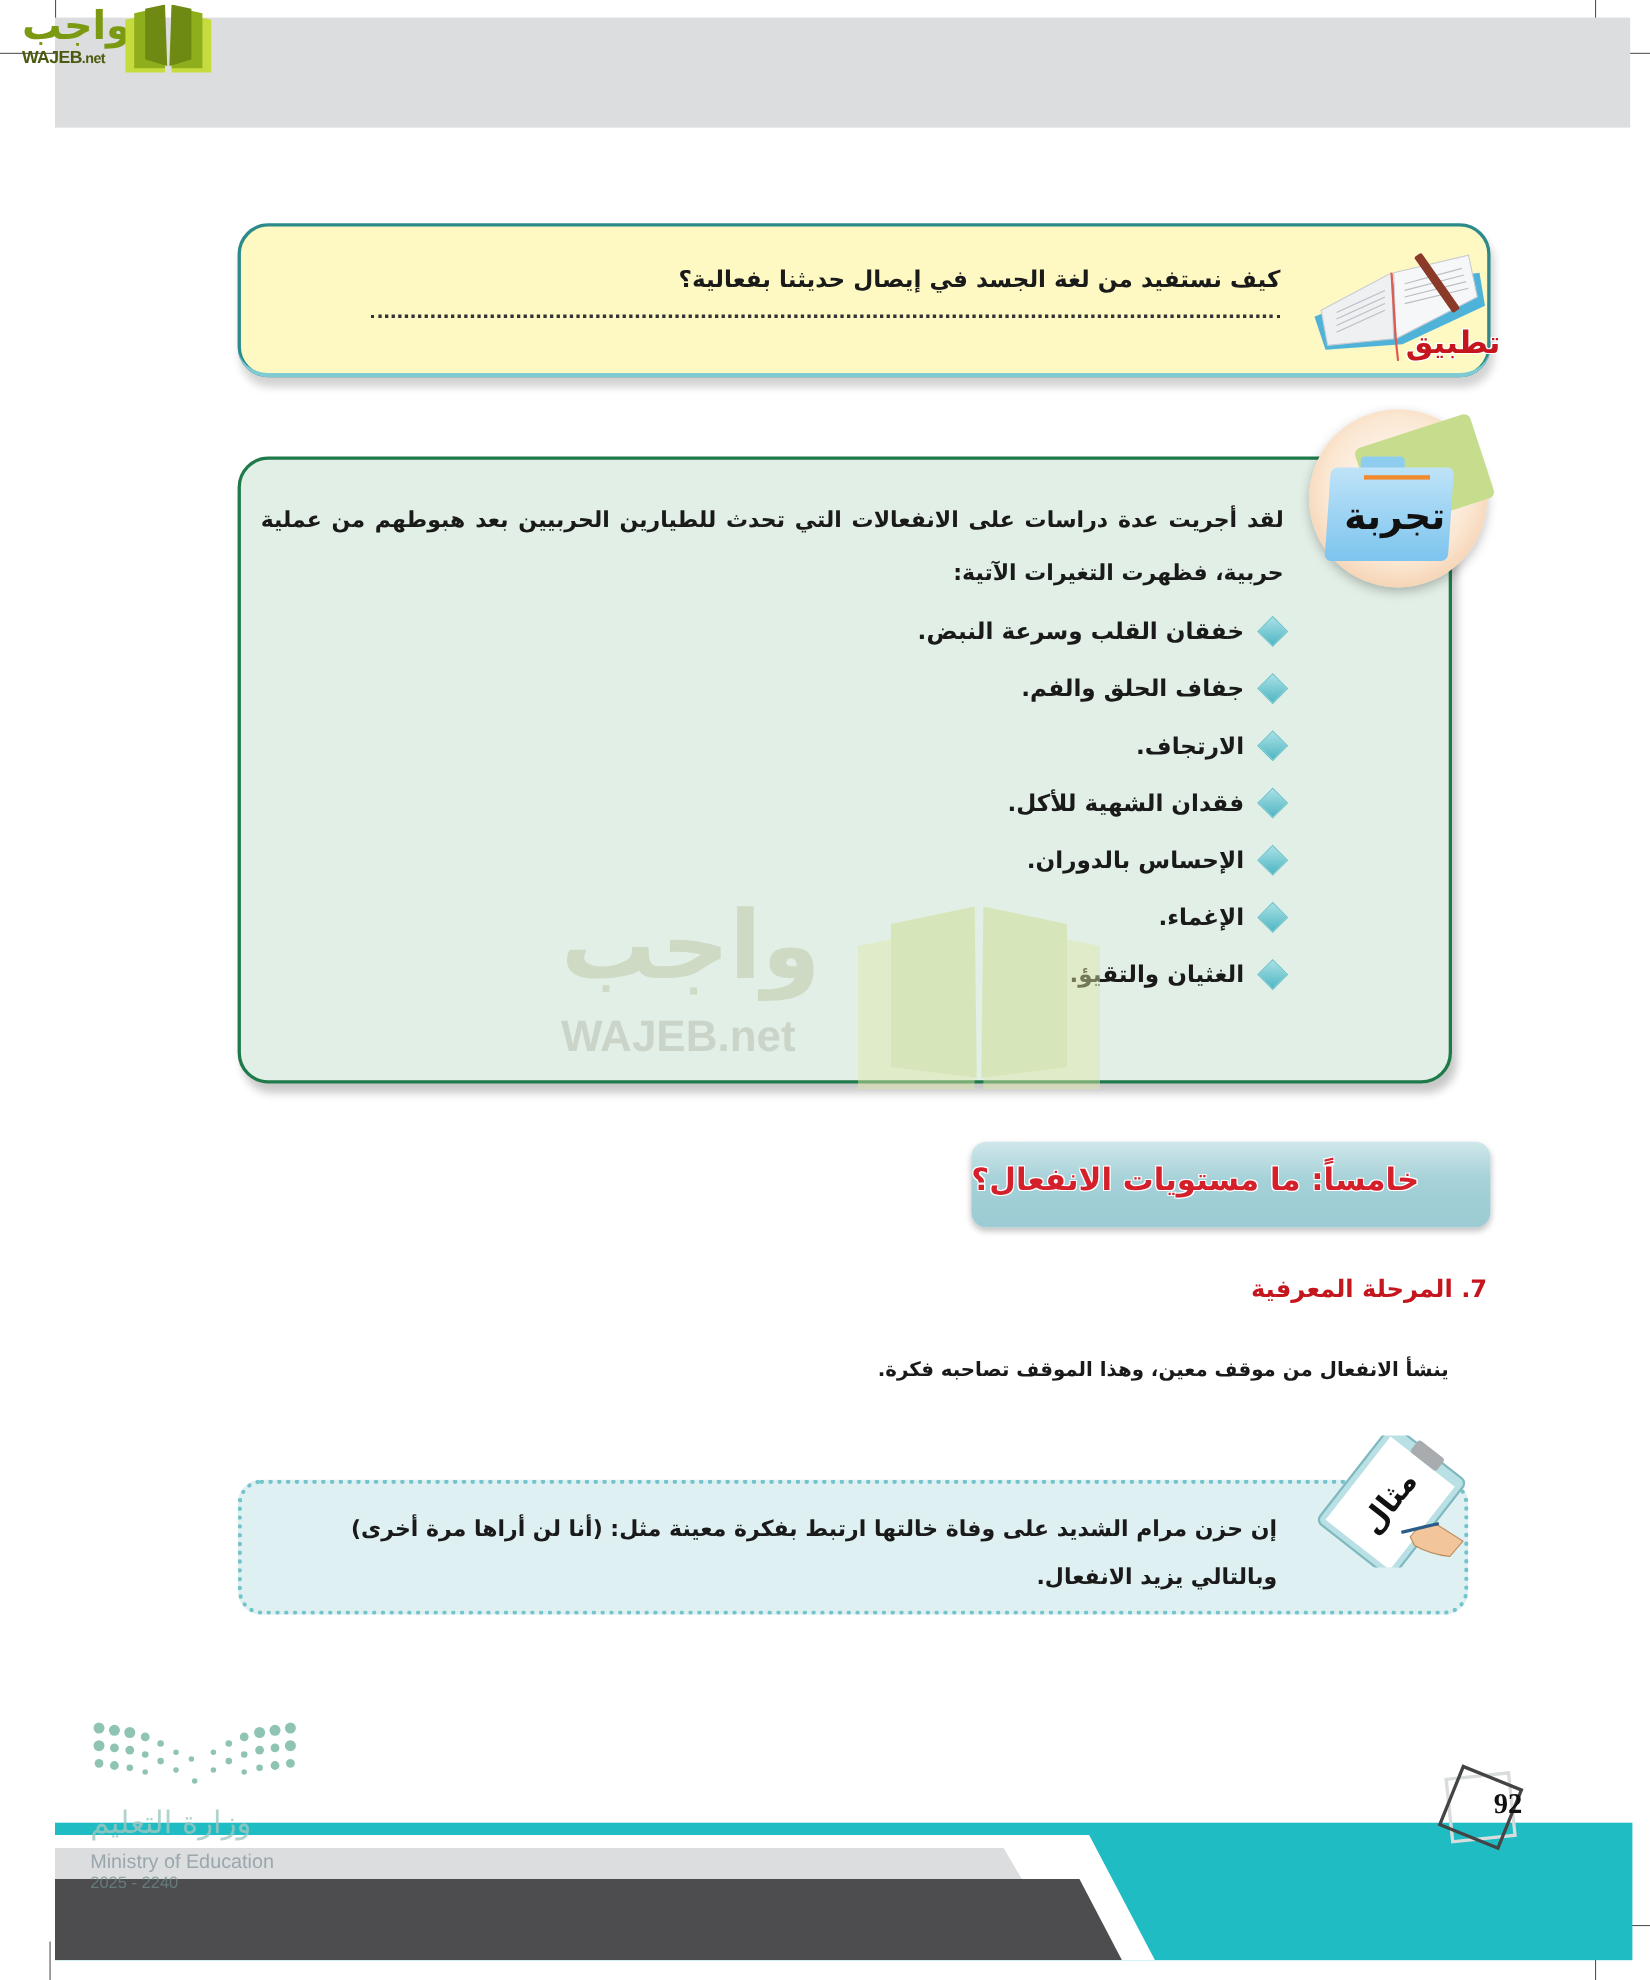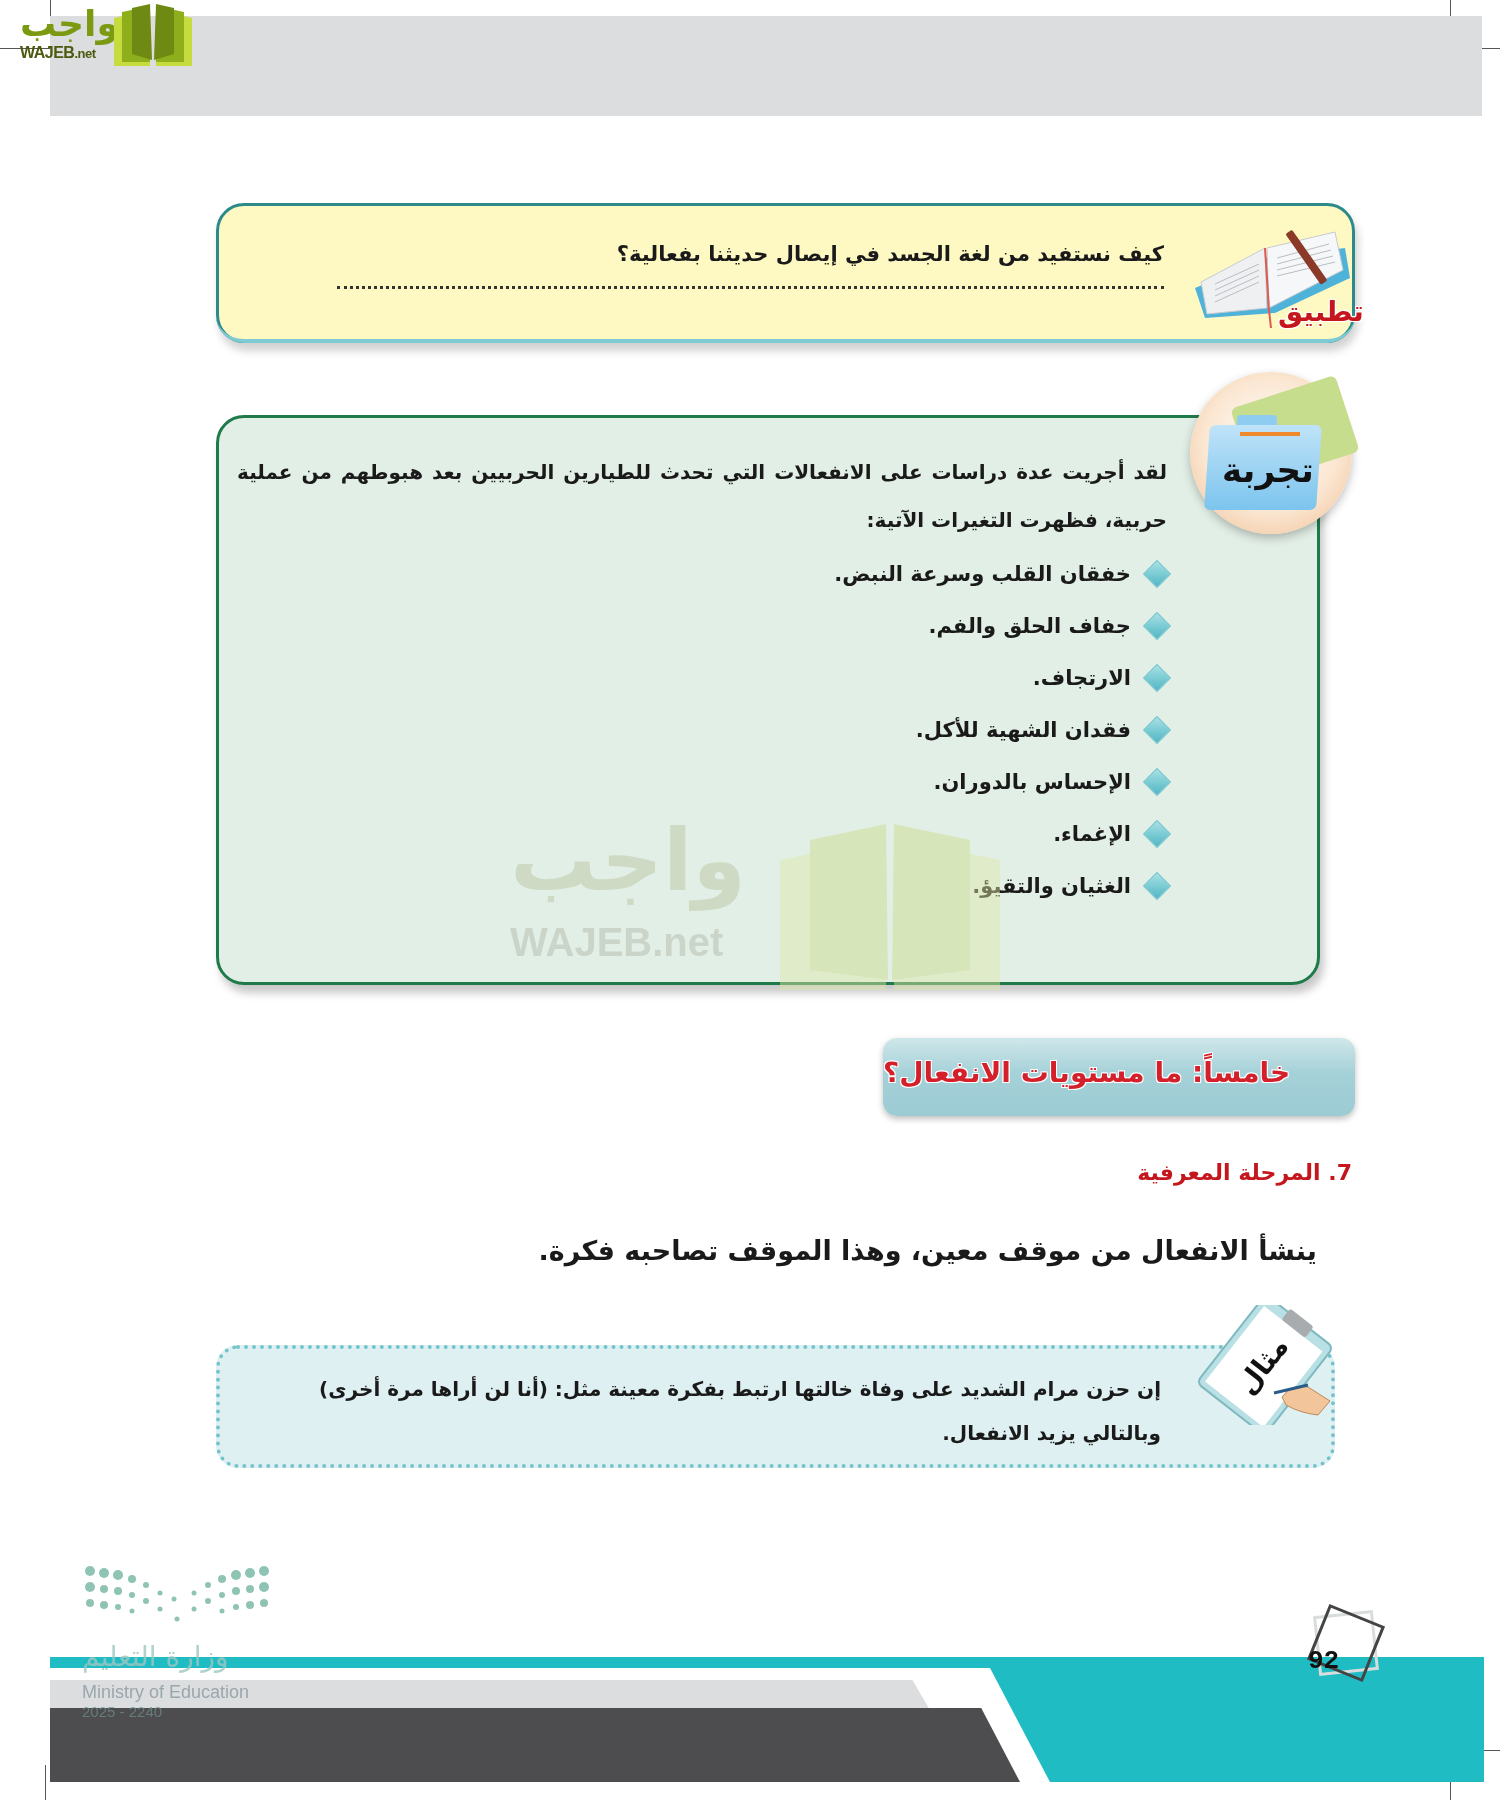--- a/index.html
+++ b/index.html
@@ -53,42 +53,42 @@
   .wm-en { position: absolute; left: 10px; top: 110px; font-size: 40px; font-weight: bold; color: #b0b5a4; font-family: "Liberation Sans", sans-serif; }
   .wm-book { position: absolute; left: 280px; top: 10px; width: 220px; height: 170px; }
 
   
   .section-head { left: 883px; top: 1038px; width: 472px; height: 78px; border-radius: 14px;
     background: linear-gradient(#cfe7ea, #a5d1d8 45%, #9ccbd3); box-shadow: 0 3px 6px rgba(0,0,0,0.25); }
   .section-head span { position: absolute; left: 0; right: 0; top: 18px; text-align: left; direction: rtl; font-size: 28px; font-weight: bold; color: #d4202a;
     text-shadow: 1px 1px 0 #fff, -1px -1px 0 #fff, 1px -1px 0 #fff, -1px 1px 0 #fff; }
 
   .stage-title { right: 148px; top: 1160px; font-size: 22px; font-weight: bold; color: #c4161c; direction: rtl; }
-  .stage-text { right: 183px; top: 1235px; font-size: 27px; font-weight: bold; color: #1a1a1a; direction: rtl; }
+  .stage-text { right: 183px; top: 1235px; font-size: 18px; font-weight: bold; color: #1a1a1a; direction: rtl; }
 
   
   .mithal-box { left: 216px; top: 1345px; width: 1119px; height: 123px; background: #dff0f2; border: 4px dotted #74c4cb; border-radius: 22px; }
   .mithal-text { position: absolute; right: 170px; left: 22px; top: 18px; font-size: 20px; font-weight: bold; direction: rtl; line-height: 44px; color: #1a1a1a; }
   .clipboard { left: 1190px; top: 1305px; width: 150px; height: 120px; }
 
   
   .teal-band { left: 50px; top: 1657px; width: 1434px; height: 125px; background: #1fbcc4; }
   .white-cut { left: 50px; top: 1668px; width: 1000px; height: 114px; background: #ffffff; clip-path: polygon(0 0, 94% 0, 100% 100%, 0 100%); }
   .grey-cut { left: 50px; top: 1680px; width: 880px; height: 30px; background: #dcddde; clip-path: polygon(0 0, 98% 0, 100% 100%, 0 100%); }
   .dark-cut { left: 50px; top: 1708px; width: 970px; height: 74px; background: #4d4d4f; clip-path: polygon(0 0, 96% 0, 100% 100%, 0 100%); }
 
   .moe-dots { left: 84px; top: 1565px; width: 186px; height: 62px; }
   .moe-ar { left: 82px; top: 1640px; font-size: 28px; color: #9fc7c0; direction: rtl; opacity: 0.8; }
   .moe-en { left: 82px; top: 1682px; font-size: 18px; color: #9aa7ad; font-family: "Liberation Sans", sans-serif; }
   .moe-year { left: 82px; top: 1703px; font-size: 15px; color: #6f8f8d; font-family: "Liberation Sans", sans-serif; opacity: 0.7; }
 
   .page-num-wrap { left: 1308px; top: 1605px; width: 76px; height: 76px; }
   .pn-sq1 { position: absolute; inset: 8px; border: 3px solid #d9dcdc; transform: rotate(-6deg); }
   .pn-sq2 { position: absolute; inset: 8px; border: 3px solid #444; transform: rotate(22deg); }
-  .page-num { position: absolute; left: 0; right: 0; top: 20px; text-align: left; font-size: 26px; font-weight: bold; color: #111; font-family: Liberation Mono, monospace; margin-top: 21px; }
+  .page-num { position: absolute; left: 0; right: 0; top: 20px; text-align: right; font-size: 26px; font-weight: bold; color: #111; font-family: Liberation Serif, serif; }
 </style>
 </head>
 <body>
 
 <div class="crop" style="left:50px;top:0;width:1px;height:40px;"></div>
 <div class="crop" style="left:0;top:48px;width:50px;height:1px;"></div>
 <div class="crop" style="left:1450px;top:0;width:1px;height:36px;"></div>
 <div class="crop" style="left:1465px;top:48px;width:35px;height:1px;"></div>
 <div class="crop" style="left:1450px;top:1765px;width:1px;height:35px;"></div>
 <div class="crop" style="left:1465px;top:1750px;width:35px;height:1px;"></div>

